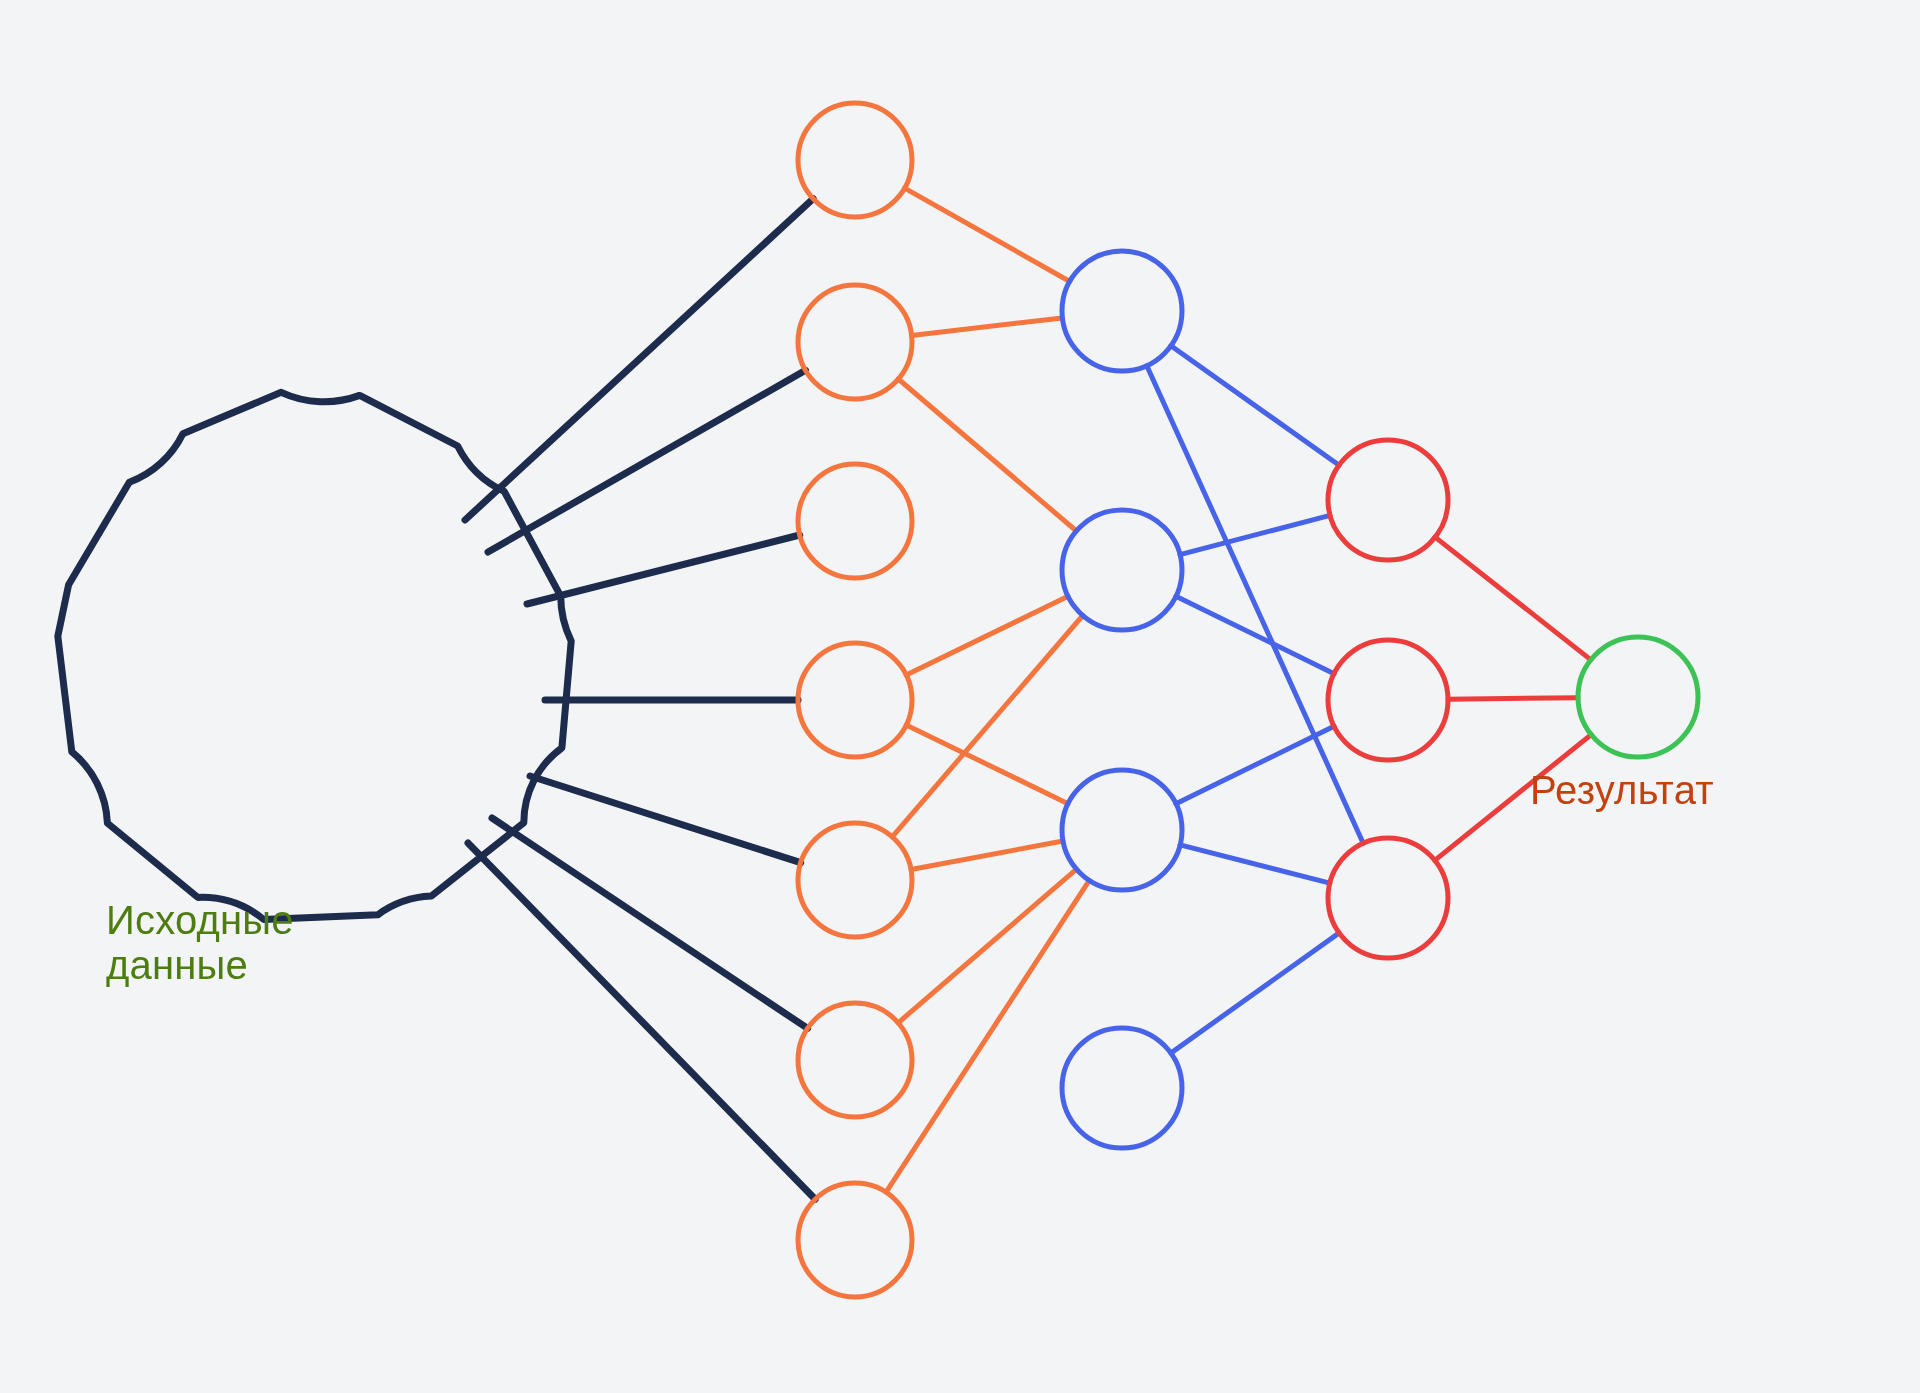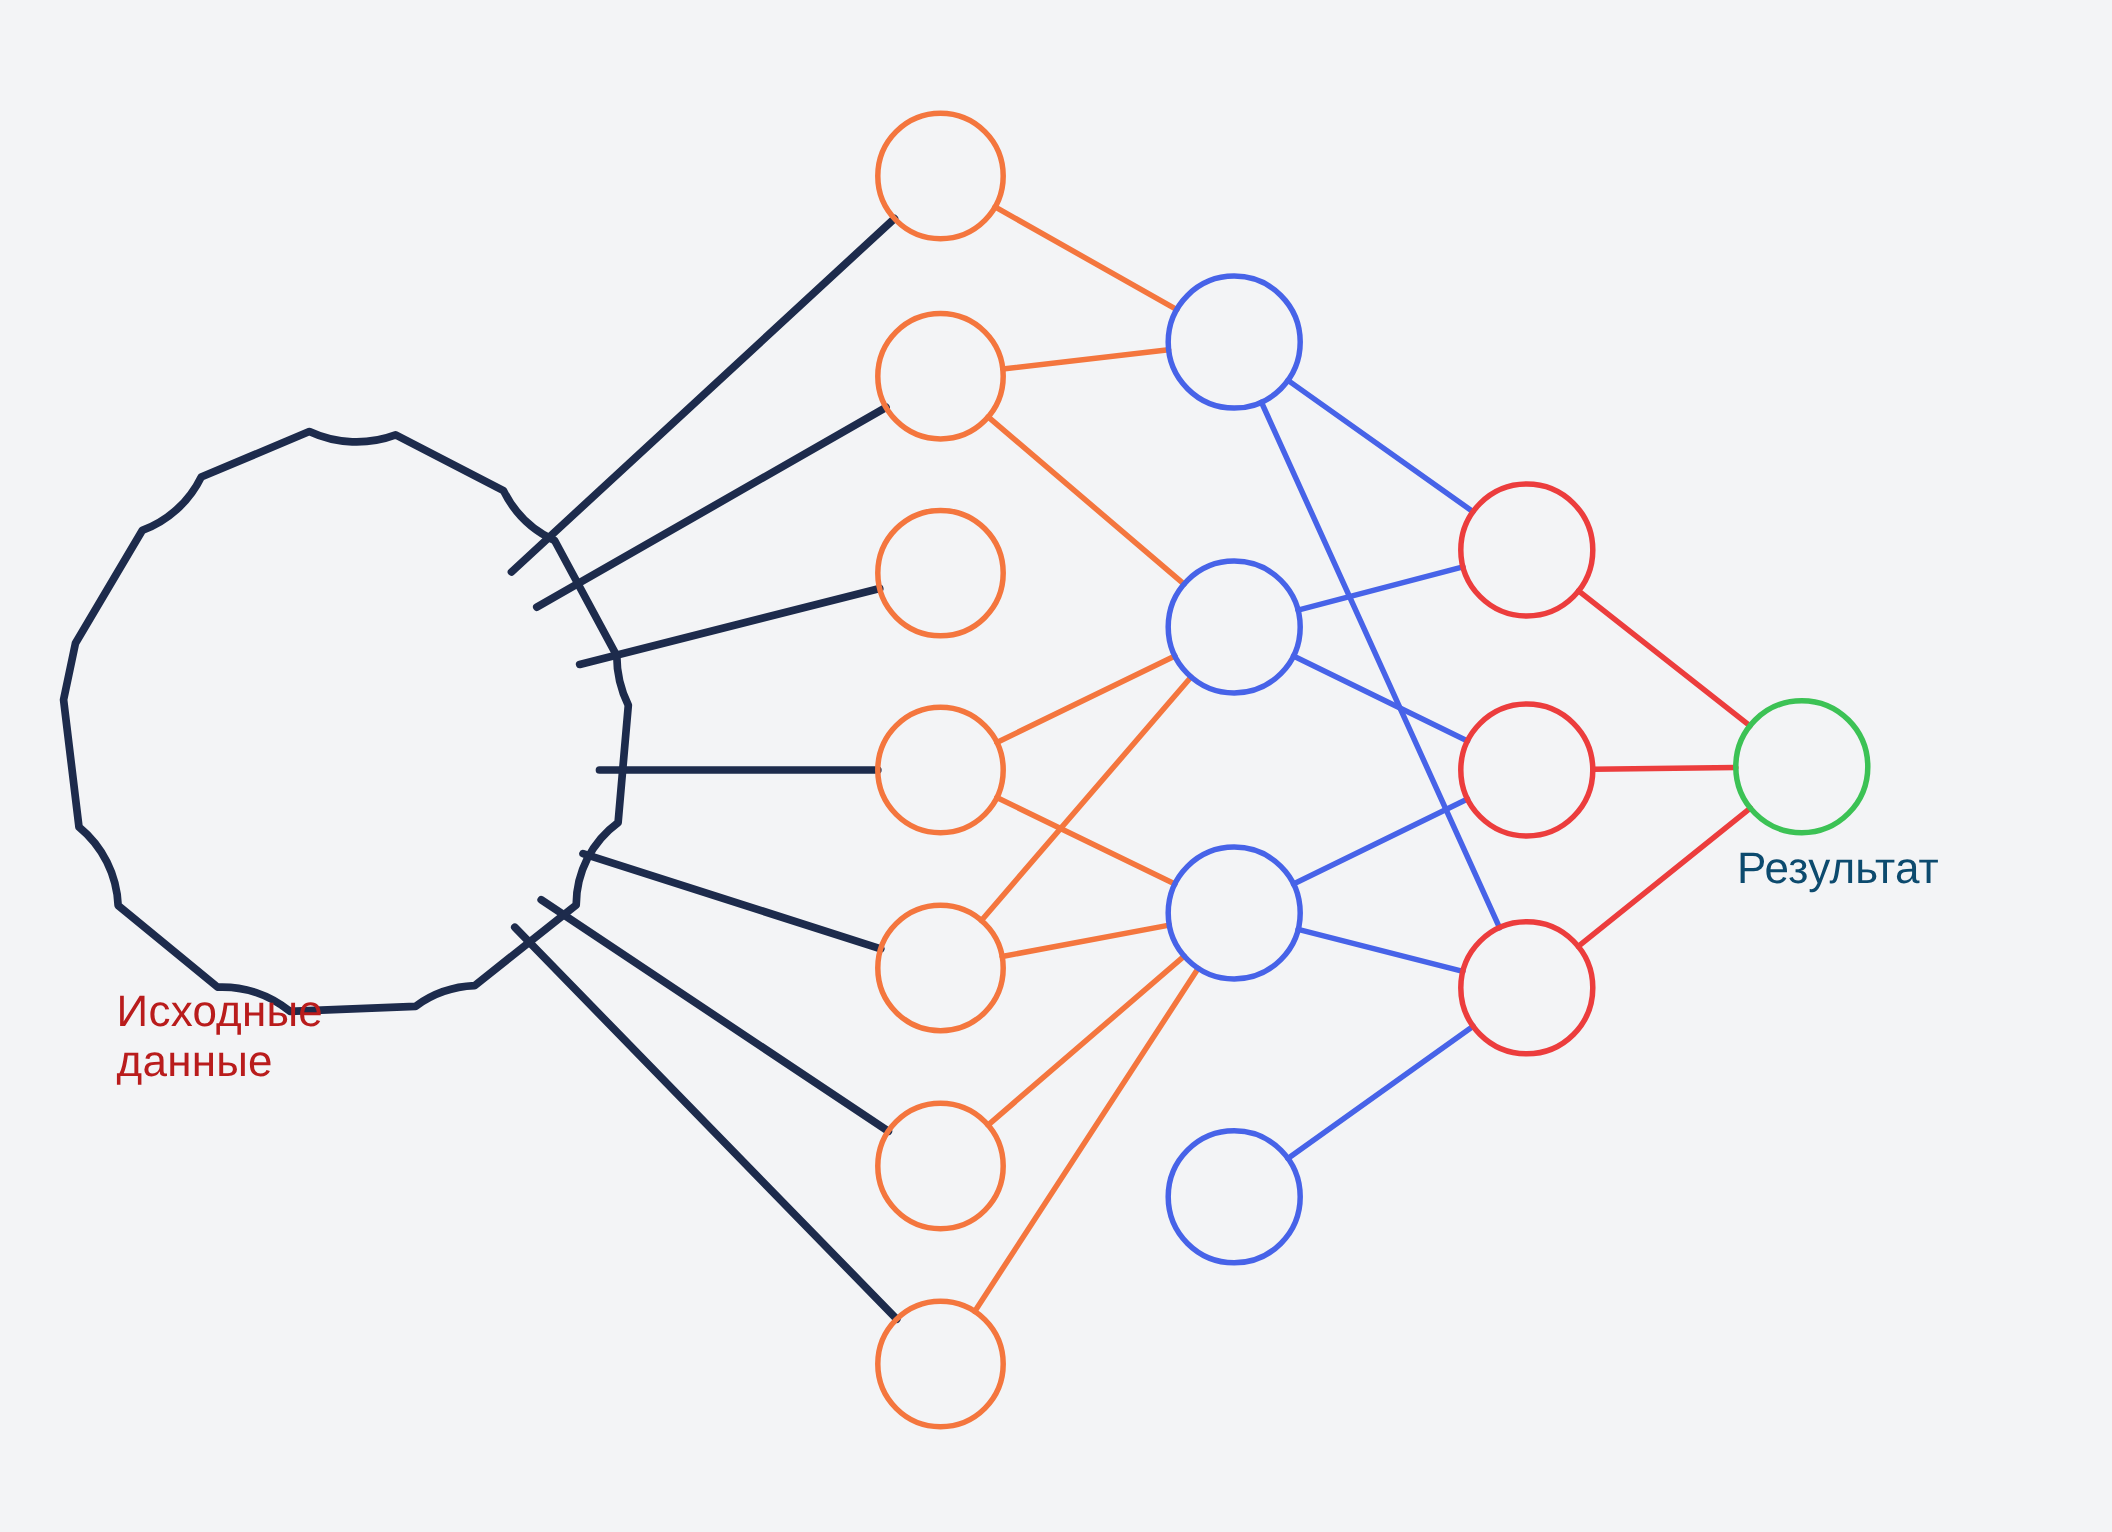--- a/index.html
+++ b/index.html
@@ -12,22 +12,22 @@
   }
   #stage{position:relative;width:1920px;height:1393px;}
   #net{position:absolute;left:0;top:0;width:1920px;height:1393px;}
   .lbl{
     position:absolute;
     font-size:40px;
     line-height:1.12;
     white-space:pre;
     letter-spacing:0.2px;
   }
-  #label-source{left:106px;top:898px;color:#b91c1c;}
-  #label-result{left:1579px;top:768px;color:#0c4a6e;}
+  #label-source{left:106px;top:898px;color:#4d7c0f;}
+  #label-result{left:1530px;top:768px;color:#c2410c;}
 </style>
 </head>
 <body>
 
 <div id="stage">
 
   <svg id="net" viewBox="0 0 1920 1393" xmlns="http://www.w3.org/2000/svg">
     <g id="edges-layer">
         <line x1="465.0" y1="520.0" x2="813.1" y2="198.7" stroke="#1d2b4c" stroke-width="7" stroke-linecap="round"></line>
         <line x1="488.0" y1="552.0" x2="805.5" y2="370.3" stroke="#1d2b4c" stroke-width="7" stroke-linecap="round"></line>

